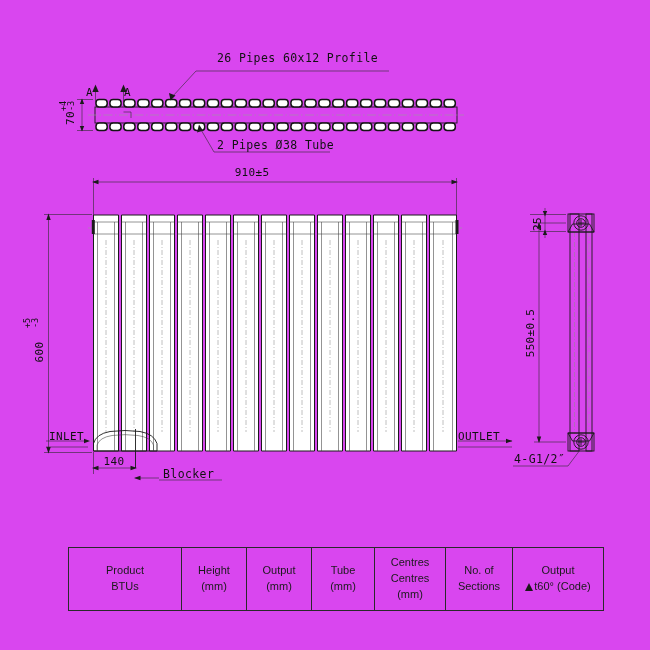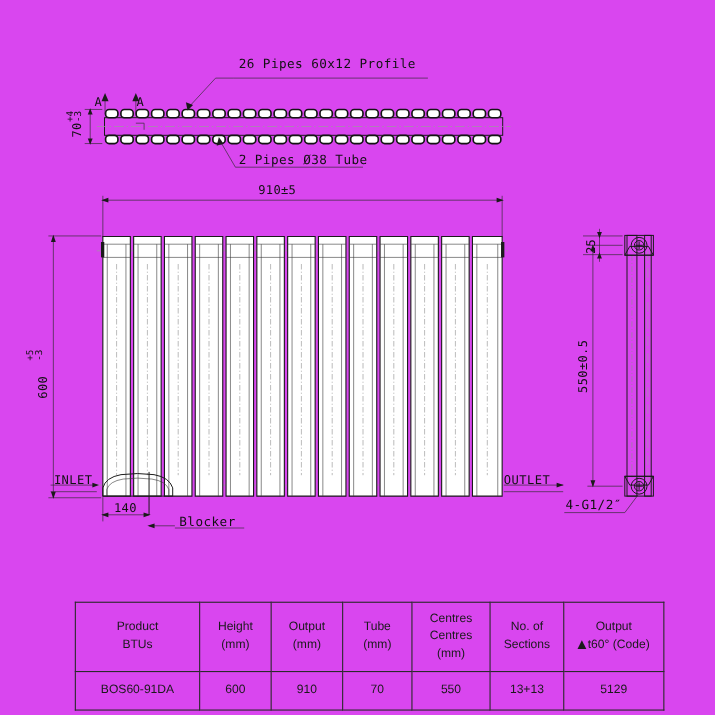--- a/index.html
+++ b/index.html
@@ -506,26 +506,17 @@
           </td>
           <td style="width:64px">
             <span class="cellline">No. of</span>
             <span class="cellline">Sections</span>
           </td>
           <td style="width:88px">
             <span class="cellline">Output</span>
             <span class="cellline"><span class="tri"></span><span>t60° (Code)</span></span>
           </td>
         </tr>
-        <tr class="body">
-          <td>BOS60-91DA</td>
-          <td>600</td>
-          <td>910</td>
-          <td>70</td>
-          <td>550</td>
-          <td>13+13</td>
-          <td>5129</td>
-        </tr>
       </tbody>
     </table>
   </div>
 
 </div>
 
 </body></html>

